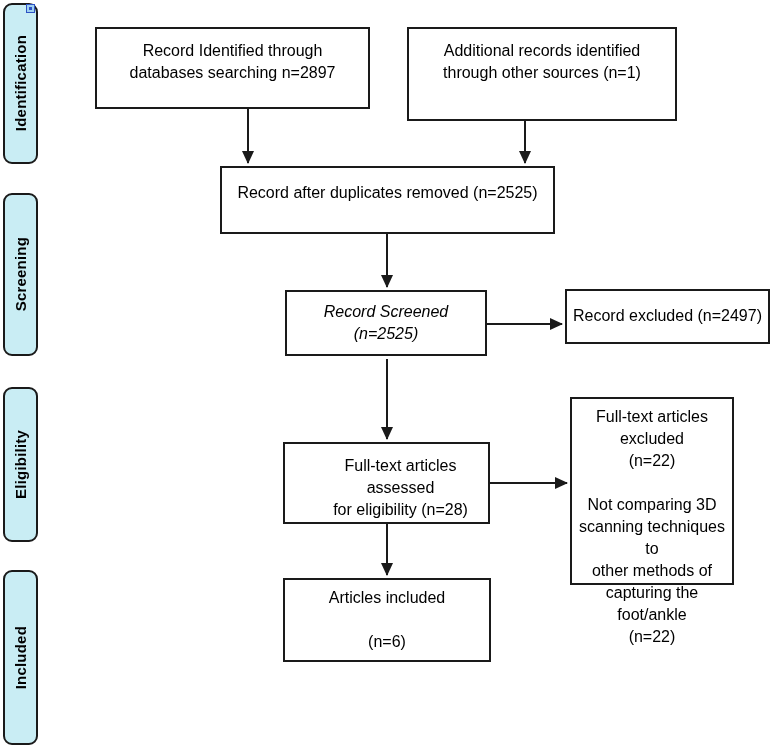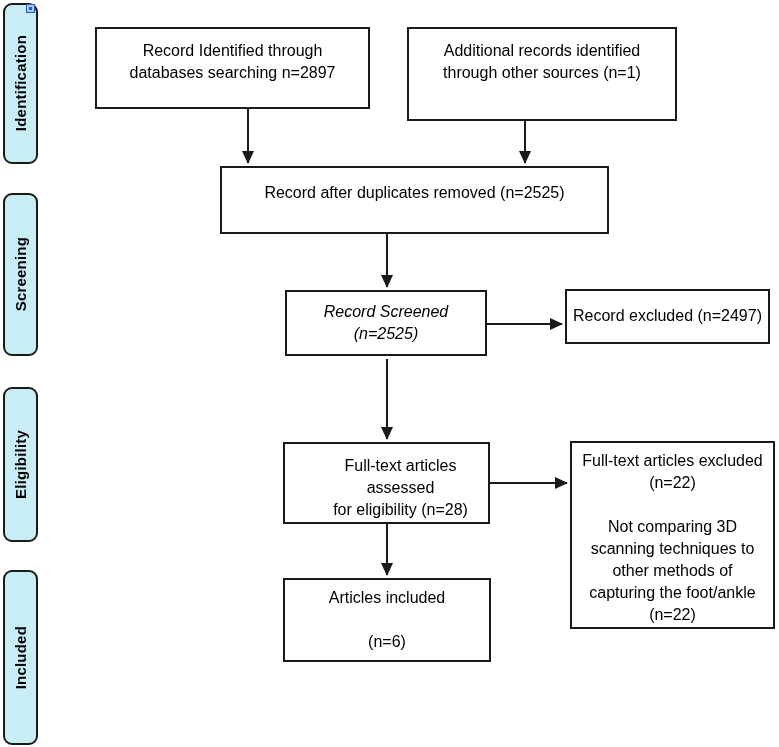--- a/index.html
+++ b/index.html
@@ -117,39 +117,39 @@
   <div class="node pt11" style="left:95px; top:27px; width:275px; height:82px;">
     <span>Record Identified through
 databases searching n=2897</span>
   </div>
 
   <div class="node pt11" style="left:407px; top:27px; width:270px; height:94px;">
     <span>Additional records identified
 through other sources (n=1)</span>
   </div>
 
-  <div class="node pt14" style="left:220px; top:166px; width:389px; height:68px;">
+  <div class="node pt14" style="left:220px; top:166px; width:335px; height:68px;">
     <span>Record after duplicates removed (n=2525)</span>
   </div>
 
   <div class="node v-center" style="left:285px; top:290px; width:202px; height:66px;font-style:italic;">
     <span>Record Screened
 (n=2525)</span>
   </div>
 
   <div class="node pt14" style="left:565px; top:289px; width:205px; height:55px;">
     <span>Record excluded (n=2497)</span>
   </div>
 
   <div class="node pt11" style="left:283px; top:442px; width:207px; height:82px;padding-left:28px;">
     <span>Full-text articles assessed
 for eligibility (n=28)</span>
   </div>
 
-  <div class="node pt7" style="left:570px; top:397px; width:205px; height:188px;margin-top:44px;">
+  <div class="node pt7" style="left:570px; top:397px; width:164px; height:188px;">
     <span>Full-text articles excluded
 (n=22)
 
 Not comparing 3D
 scanning techniques to
 other methods of
 capturing the foot/ankle
 (n=22)</span>
   </div>
 

